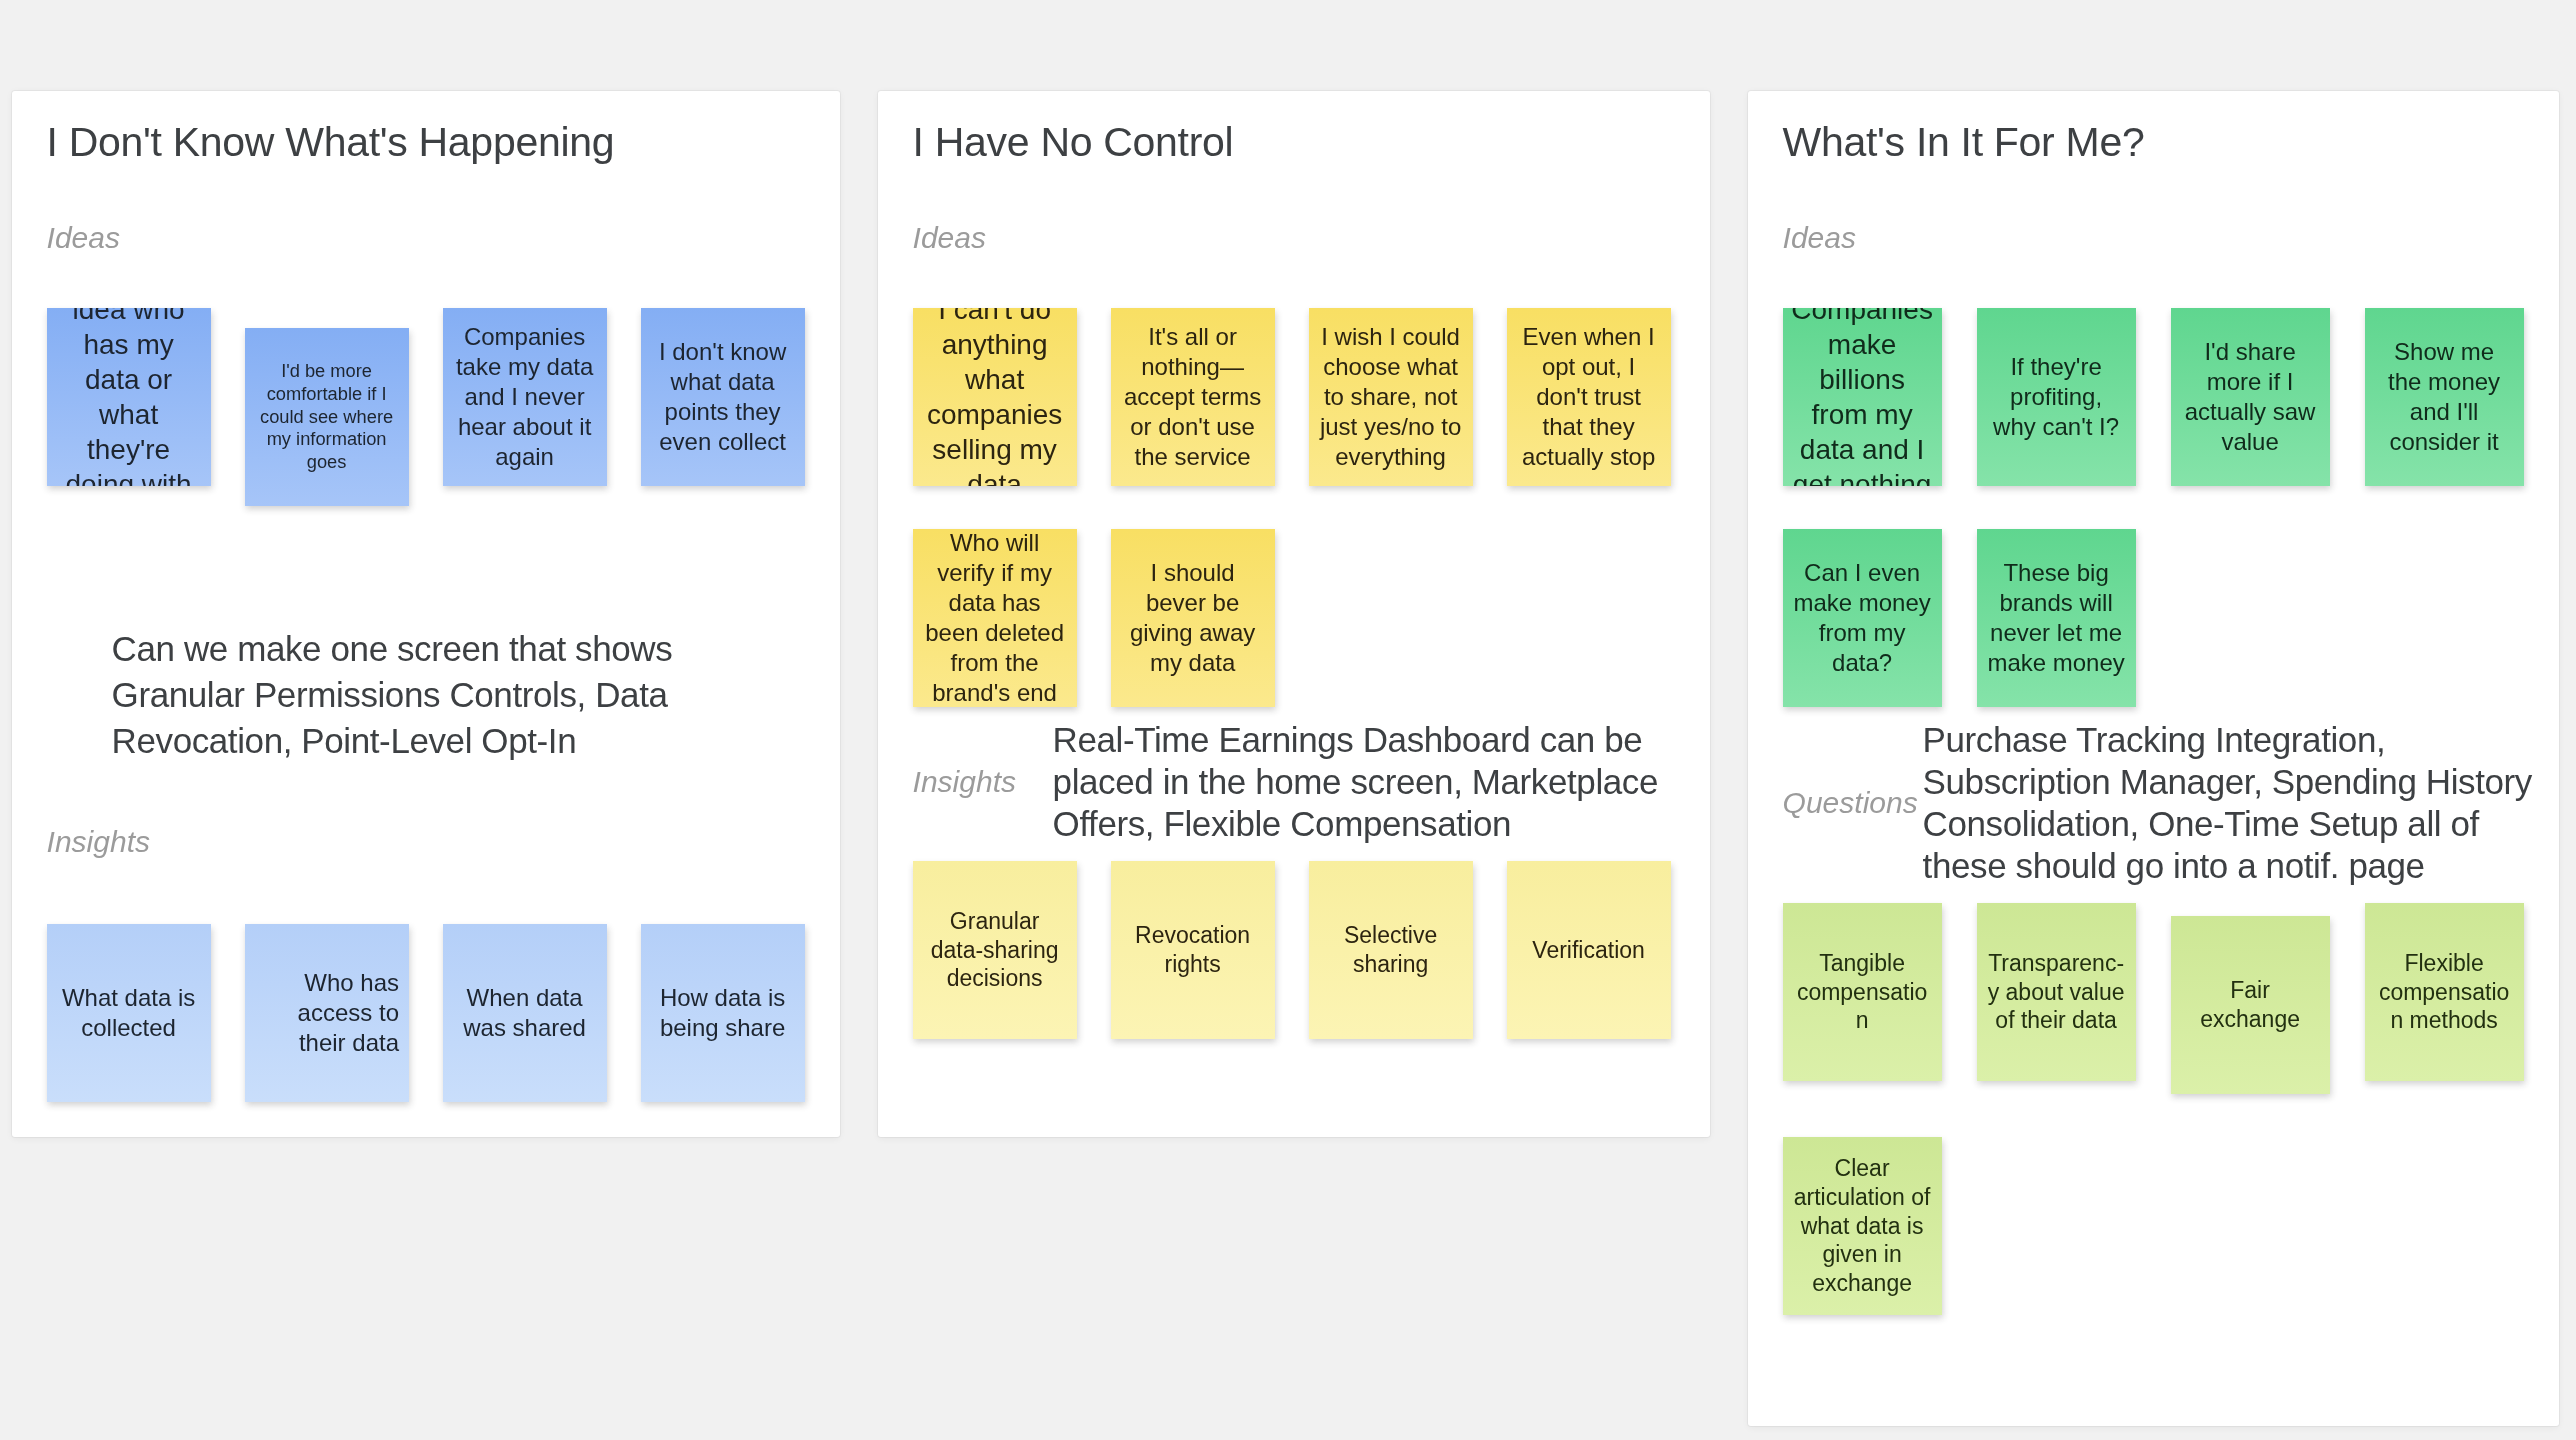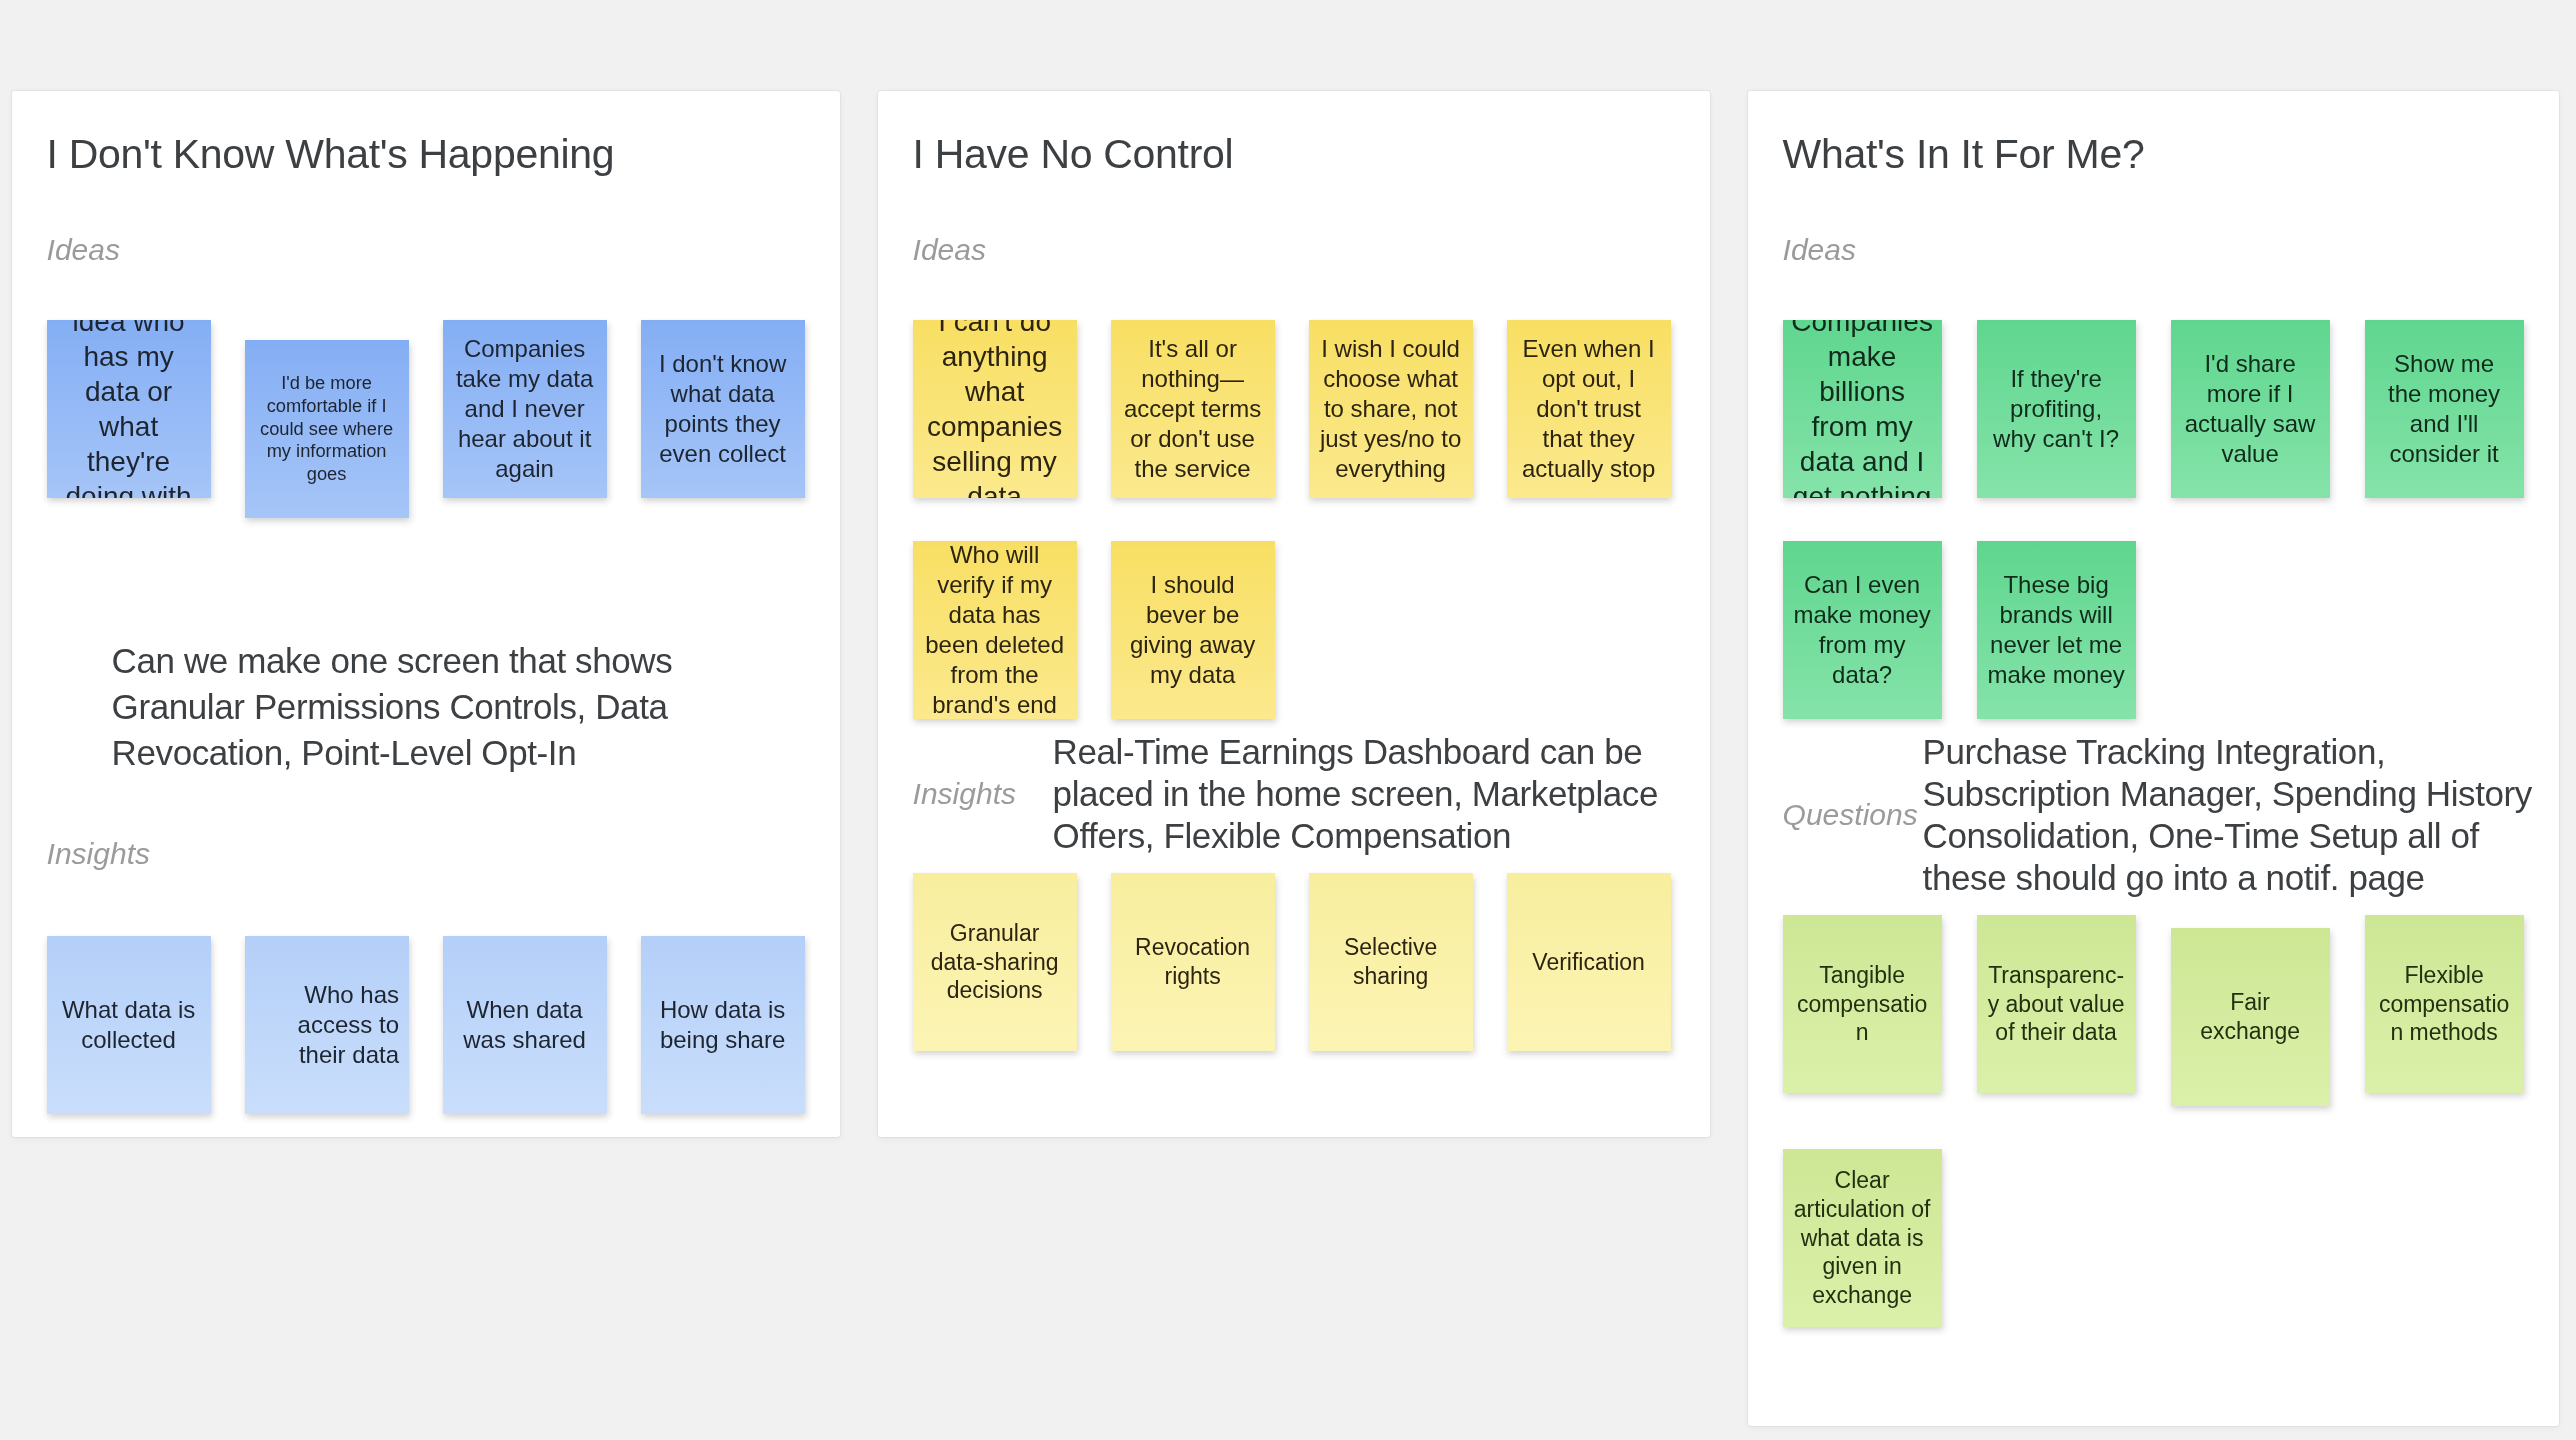--- a/index.html
+++ b/index.html
@@ -14,21 +14,21 @@
     width:2576px; height:1440px;
     padding:91px 0 0 11.6px;
     display:flex;
     align-items:flex-start;
     gap:38px;
   }
   .board {
     background:#ffffff;
     width:828px;
     min-height:1046px;
-    padding:16px 35px;
+    padding:4px 35px;
     box-shadow:0 0 0 1px rgba(0,0,0,0.04), 0 1.9px 7.7px rgba(0,0,0,0.05);
     border-radius:2.9px;
     flex:0 0 auto;
   }
   .board:nth-child(2){ width:832px; }
   .board--tall { width:811px !important; min-height:1335px; }
   .board-title {
     margin-top:23px;
     font-size:41px;
     line-height:48px;

